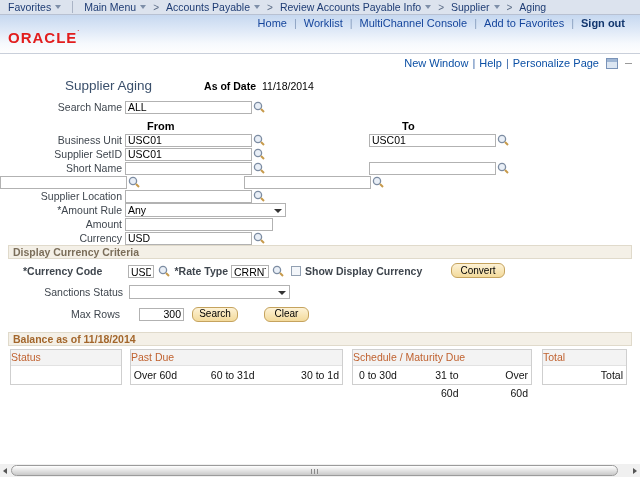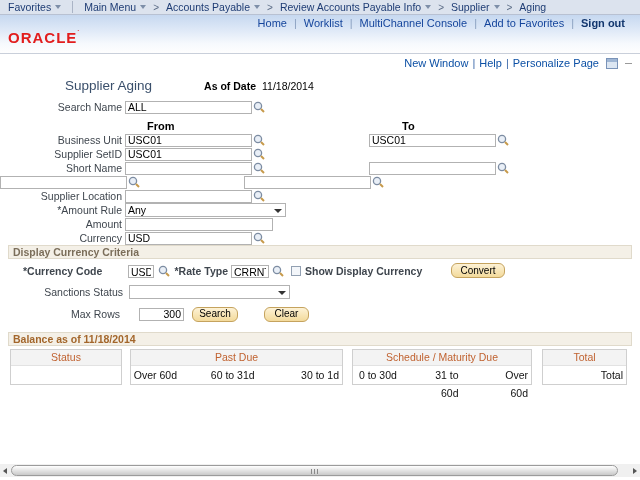--- a/index.html
+++ b/index.html
@@ -80,21 +80,21 @@
   .sancrow{margin-top:6px;}
   .sanclabel{width:123px;}
   .maxrow{margin-top:7px;height:16px;}
   .mr-inp{width:45px;text-align:right;margin-left:16px;}
   .btn-search{width:46px;margin-left:8px;}
   .btn-clear{width:45px;margin-left:26px;}
 
   .tables{display:flex;margin:3px 0 0 10px;}
   .gbox{border:1px solid #cfcfcf;box-sizing:border-box;}
   .ghead{height:15px;line-height:15px;background:#f3f3f3;border-bottom:1px solid #e2e2e2;
-         text-align:center;color:#c06230;font-size:10.5px;}
+         color:#c06230;font-size:10.5px;}
   .gbody{display:flex;height:18px;background:#fff;gap:24px;}
   .gcell{box-sizing:border-box;text-align:right;padding-right:3px;line-height:18px;
          font-size:10.5px;color:#111;}
   .g-status{width:112px;margin-right:8px;}
   .g-past{width:213px;margin-right:9px;}
   .g-sched{width:180px;margin-right:10px;}
   .g-total{width:85px;}
 
   
   .hscroll{position:absolute;left:0;right:0;bottom:3px;height:13px;background:#f0f0f0;}

